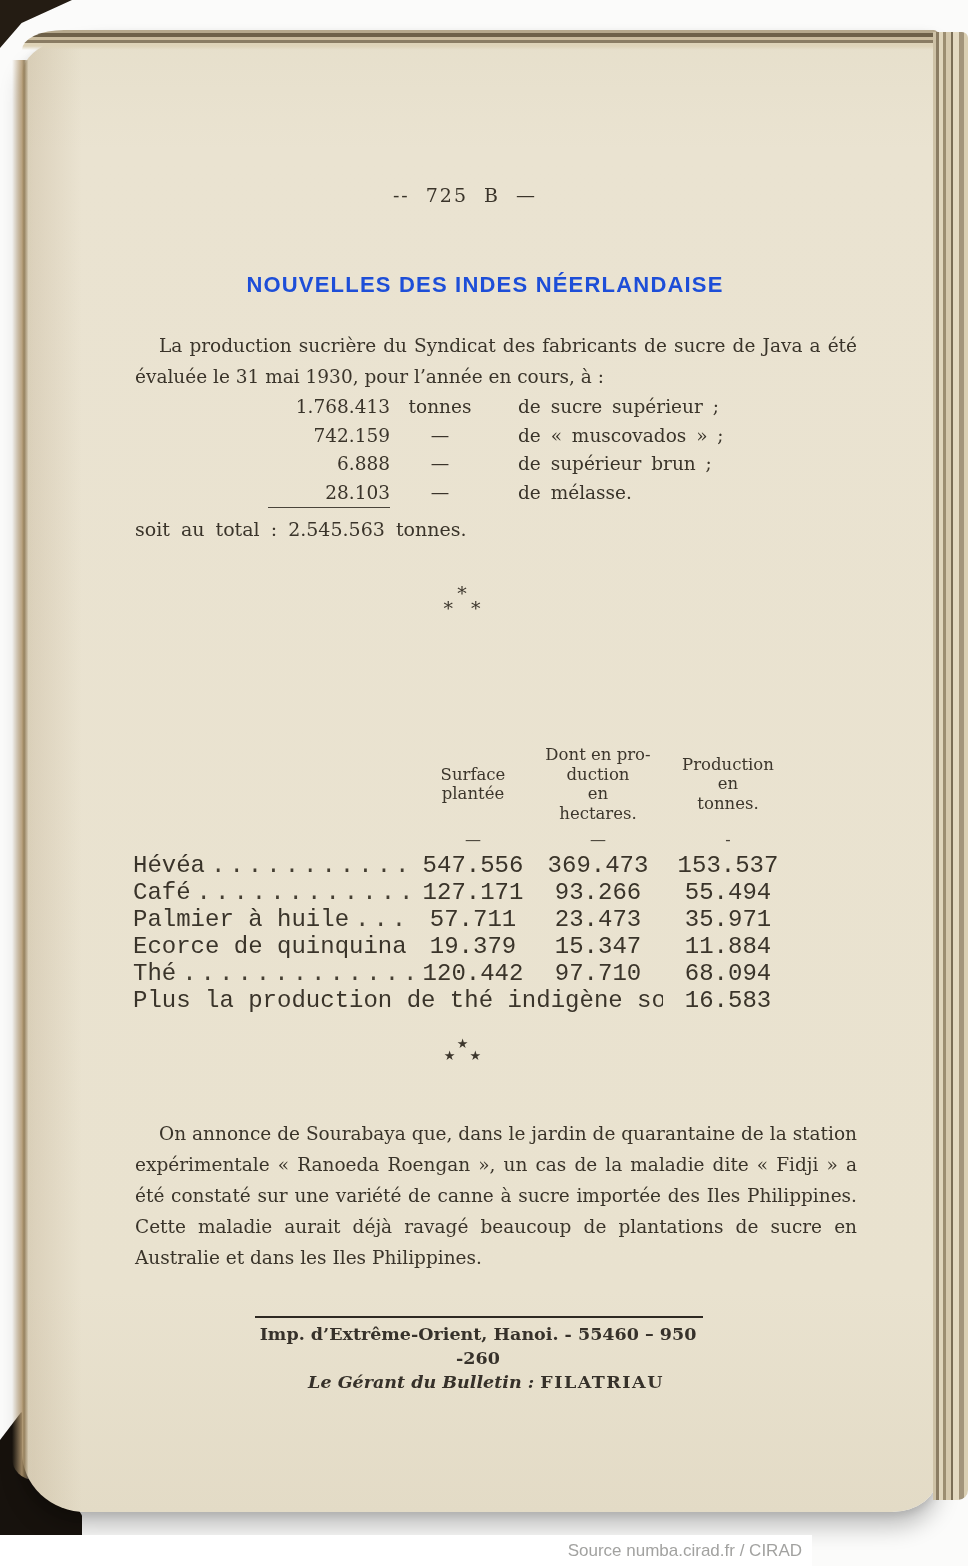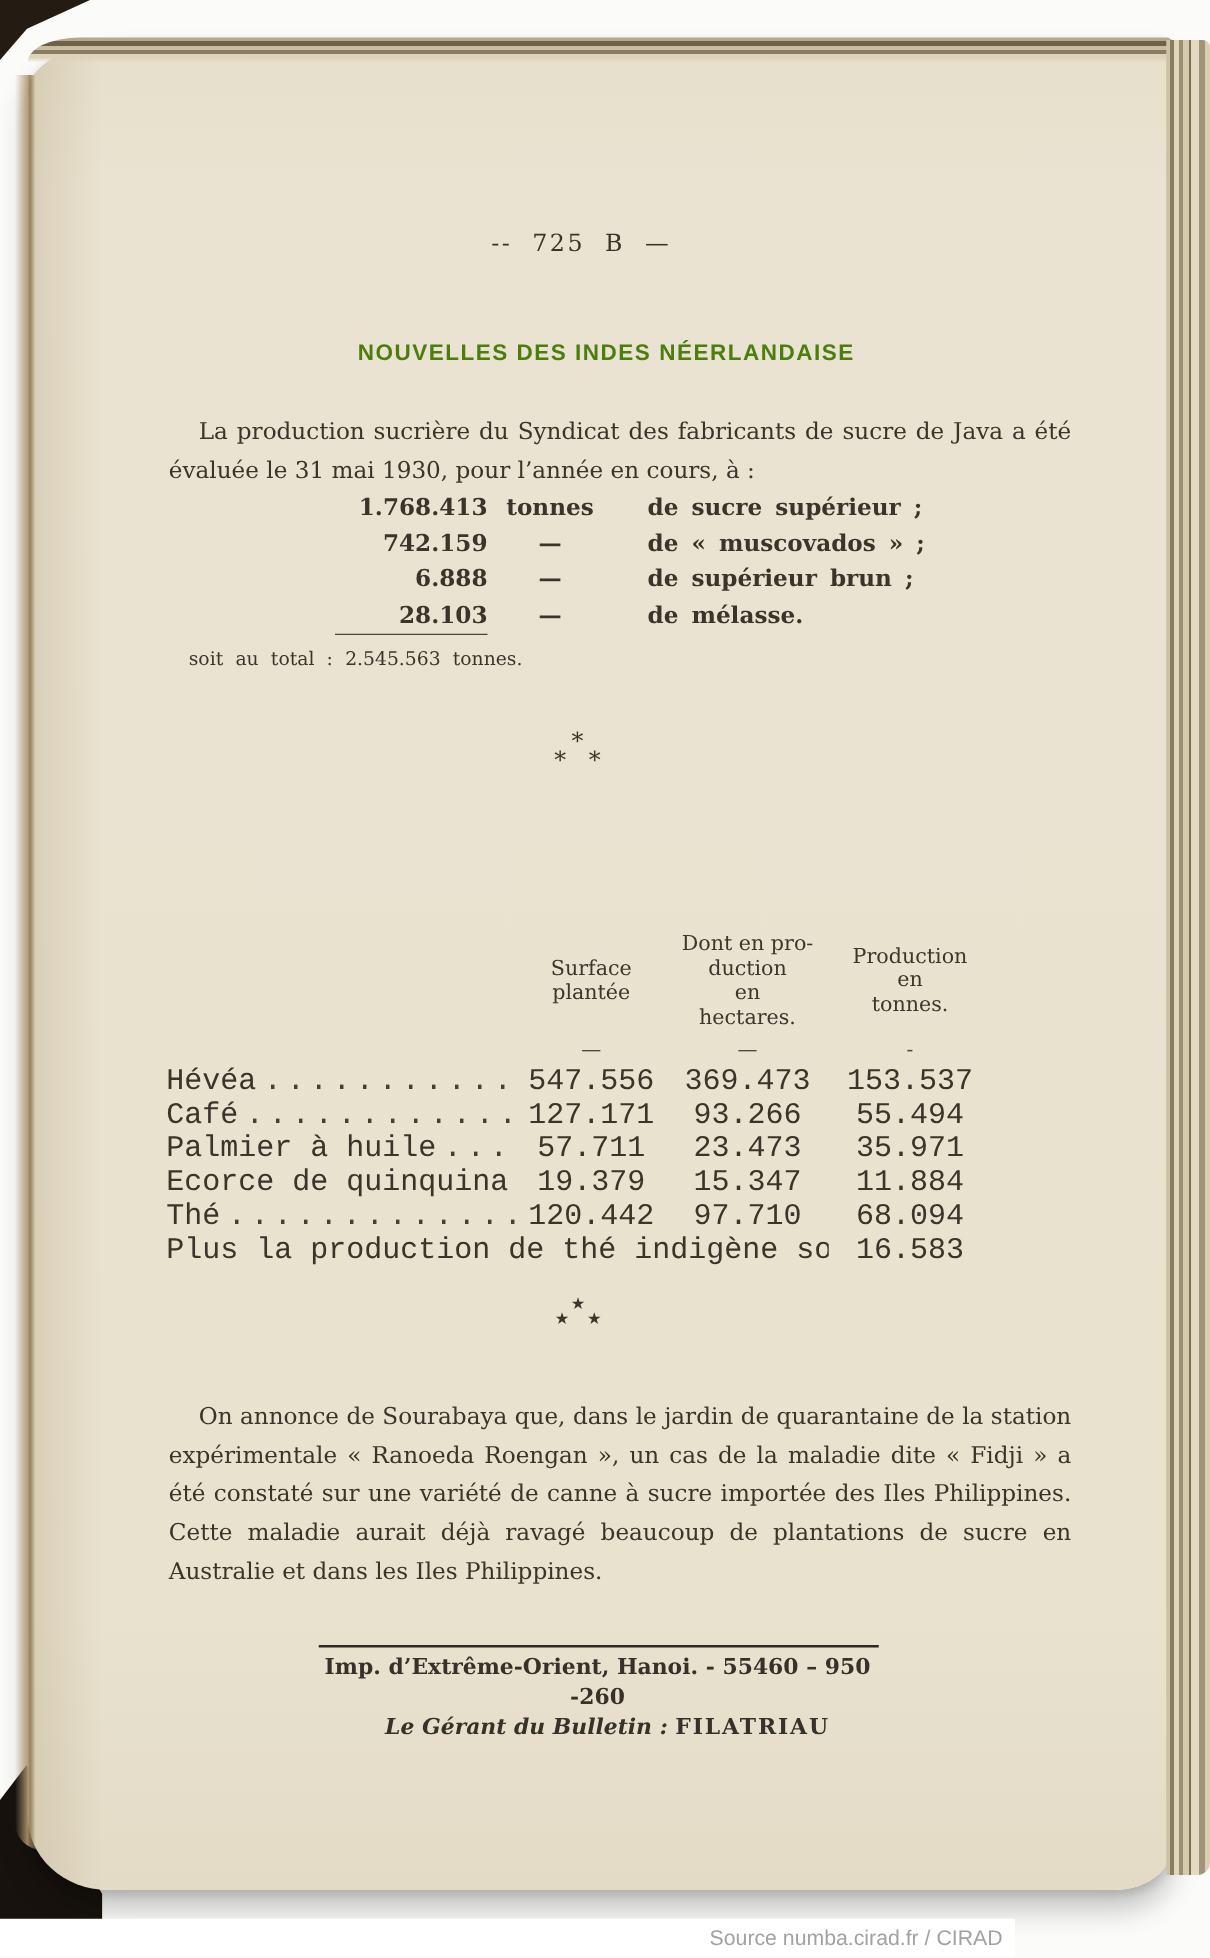--- a/index.html
+++ b/index.html
@@ -50,38 +50,38 @@
   }
 
   
   .content{position:absolute;left:0;top:0;width:968px;height:1566px;color:#3a342a;}
   .abs{position:absolute;}
   .center{text-align:center;}
   .pagenum{left:135px;top:184px;width:660px;font-size:19px;letter-spacing:2px;word-spacing:8px;}
   .doc-title{
     left:95px;top:272px;width:780px;text-align:center;
     font-family:"Liberation Sans","DejaVu Sans",sans-serif;
-    font-weight:bold;font-size:18px;letter-spacing:1.2px;color:#4d7c0f;
+    font-weight:bold;font-size:22px;letter-spacing:1.2px;color:#1d4ed8;
   }
   .para{
     left:135px;width:722px;font-size:18.5px;line-height:31px;
     text-align:justify;text-indent:24px;color:#3a342a;
   }
   .p1{top:330px;}
   .p2{top:663px;}
   .p3{top:1118px;}
 
   
   .sugar{left:258px;top:393px;width:560px;font-size:18.5px;}
-  .sugar-row{display:flex;line-height:28.5px;font-weight:bold;}
+  .sugar-row{display:flex;line-height:28.5px;}
   .sugar-val{width:132px;text-align:right;}
   .sugar-unit{width:100px;text-align:center;}
   .sugar-desc{padding-left:28px;word-spacing:4px;}
   .sum-rule{left:268px;top:507px;width:122px;border-top:1.6px solid #4a443a;height:0;}
-  .total-line{left:151px;top:518px;width:500px;font-size:15px;word-spacing:5px;}
+  .total-line{left:135px;top:518px;width:500px;font-size:19px;word-spacing:5px;}
 
   
   .sep{left:135px;width:660px;text-align:center;color:#3c362c;}
   .sep1{top:586px;font-size:19px;line-height:15px;letter-spacing:6px;}
   .sep2{top:1038px;font-size:13px;line-height:12px;letter-spacing:5px;}
 
   
   .stats{left:133px;top:742px;width:660px;border-collapse:collapse;table-layout:fixed;}
   .stats td{padding:0;vertical-align:middle;overflow:hidden;}
   .c1{width:280px;} .c2{width:120px;} .c3{width:130px;} .c4{width:130px;}

